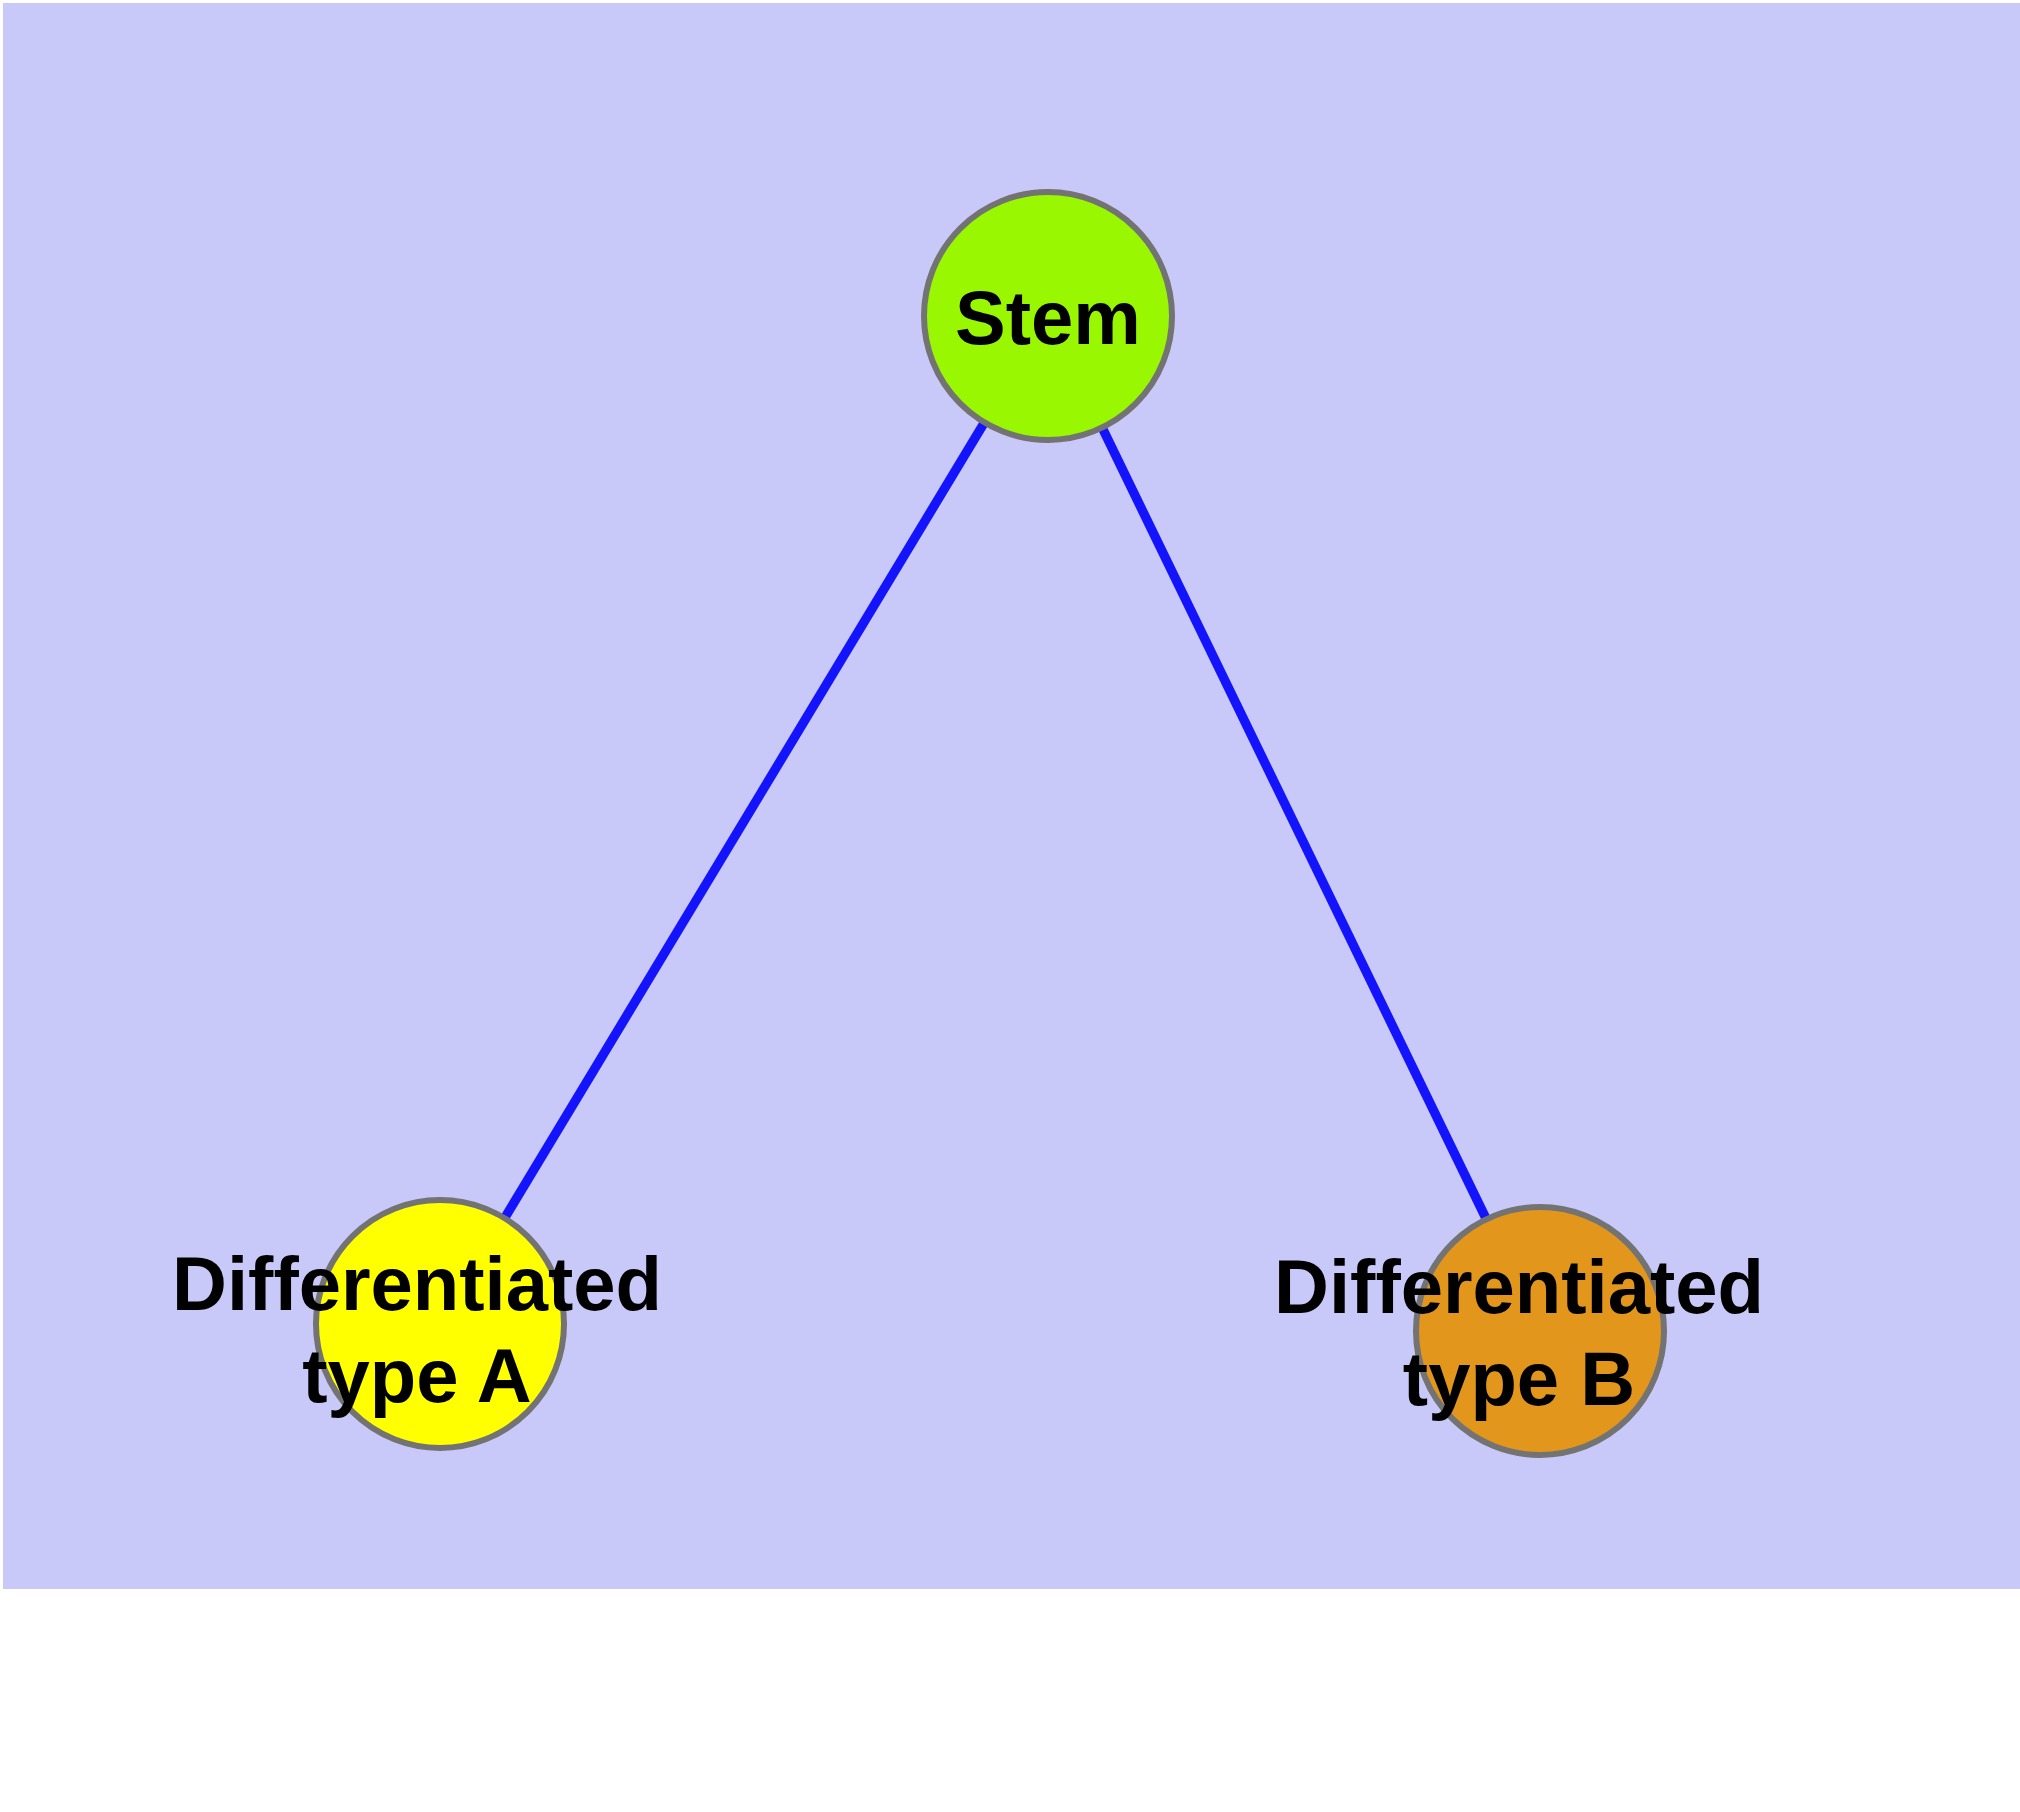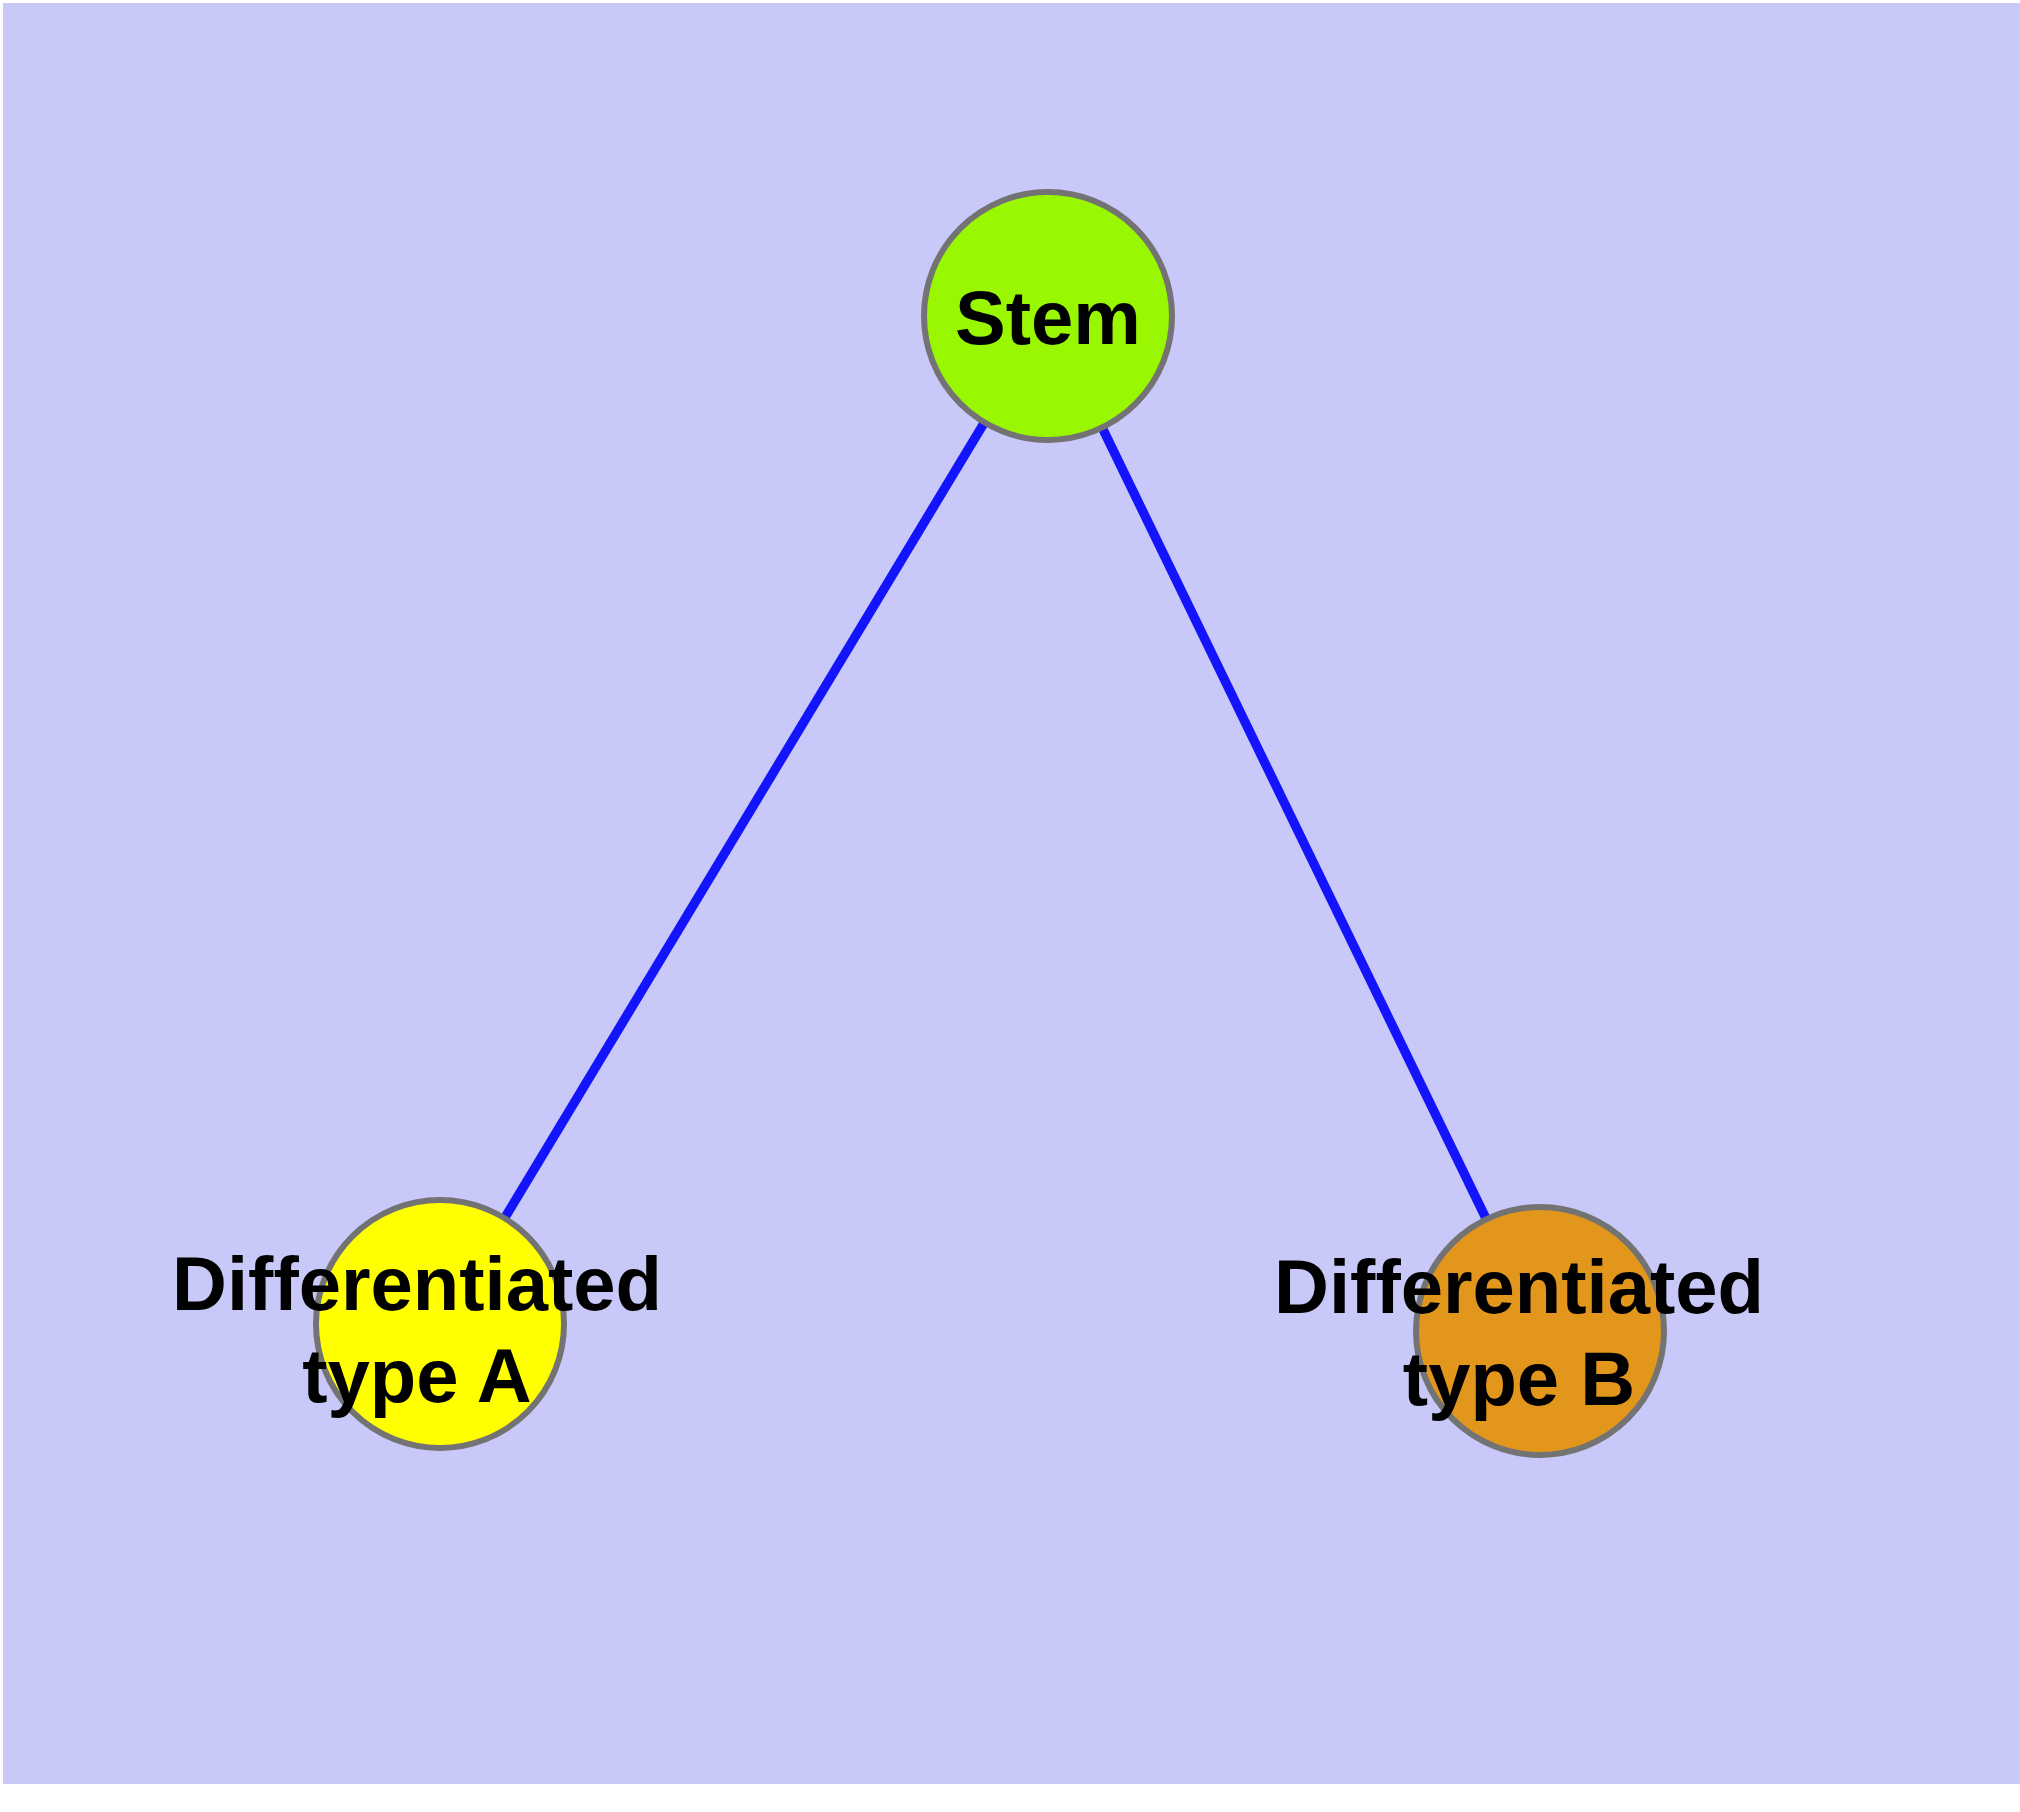--- a/index.html
+++ b/index.html
@@ -12,21 +12,21 @@
     position: relative;
     overflow: hidden;
     background: #ffffff;
     font-family: "Liberation Sans", sans-serif;
   }
   .canvas {
     position: absolute;
     left: 0;
     top: 0;
     width: 2021px;
-    height: 1784px;
+    height: 1589px;
     box-sizing: border-box;
     background: #c9c9f9;
     border-top: 3.4px solid #ffffff;
     border-left: 3.4px solid #ffffff;
   }
   .edge-layer {
     position: absolute;
     left: 0;
     top: 0;
     width: 2021px;

